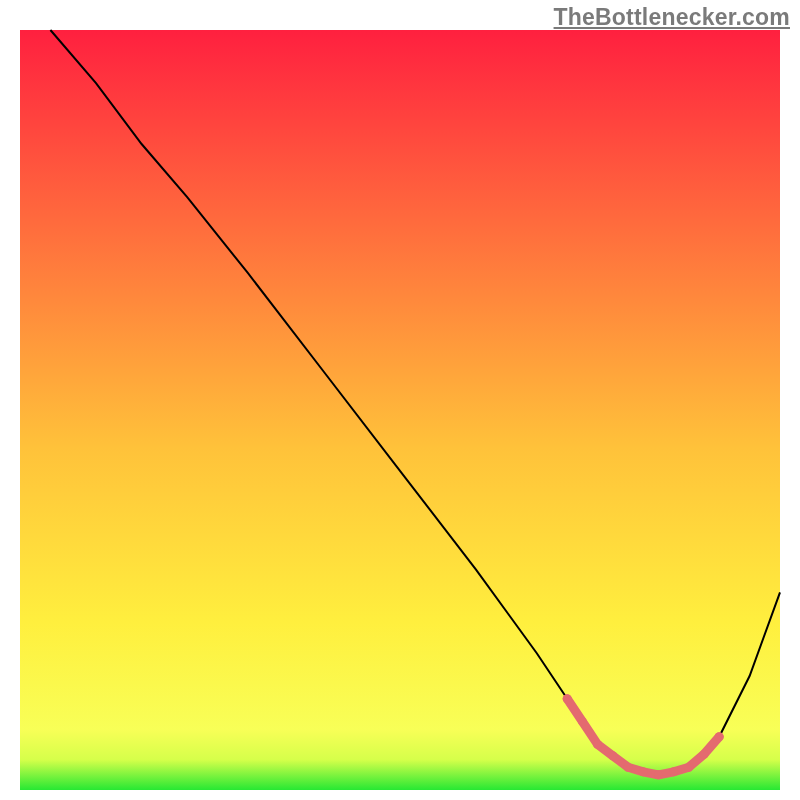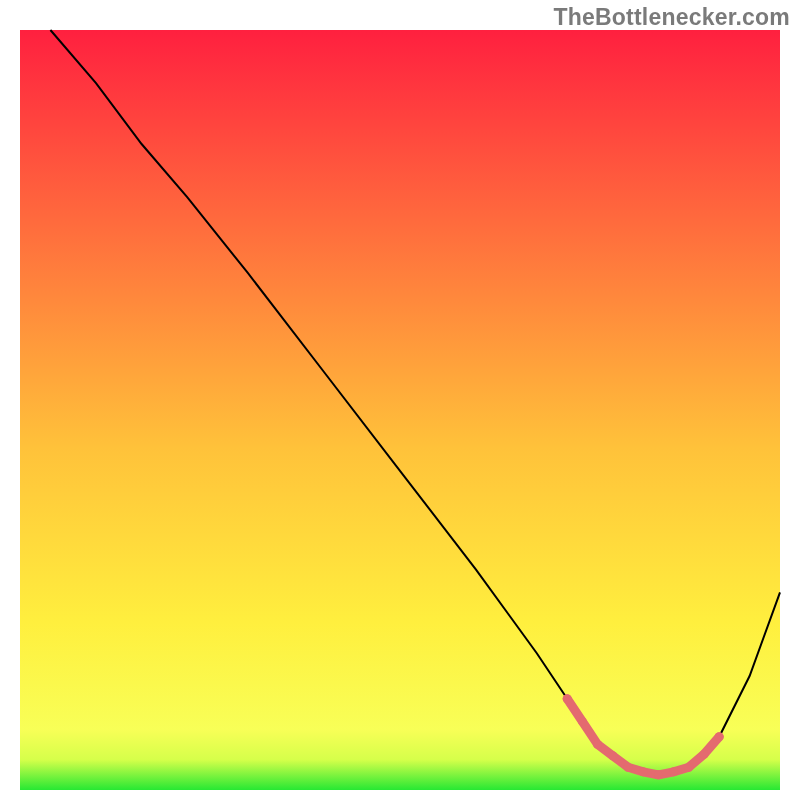--- a/index.html
+++ b/index.html
@@ -17,20 +17,21 @@
     background: #ffffff;
   }
   .watermark {
     position: absolute;
     top: 4px;
     right: 10px;
     font-size: 23px;
     font-weight: bold;
     color: #7a7a7a;
     letter-spacing: 0.2px;
+    text-decoration: underline;
   }
   svg.plot {
     position: absolute;
     left: 0;
     top: 0;
   }
 </style>
 </head>
 <body>
 

